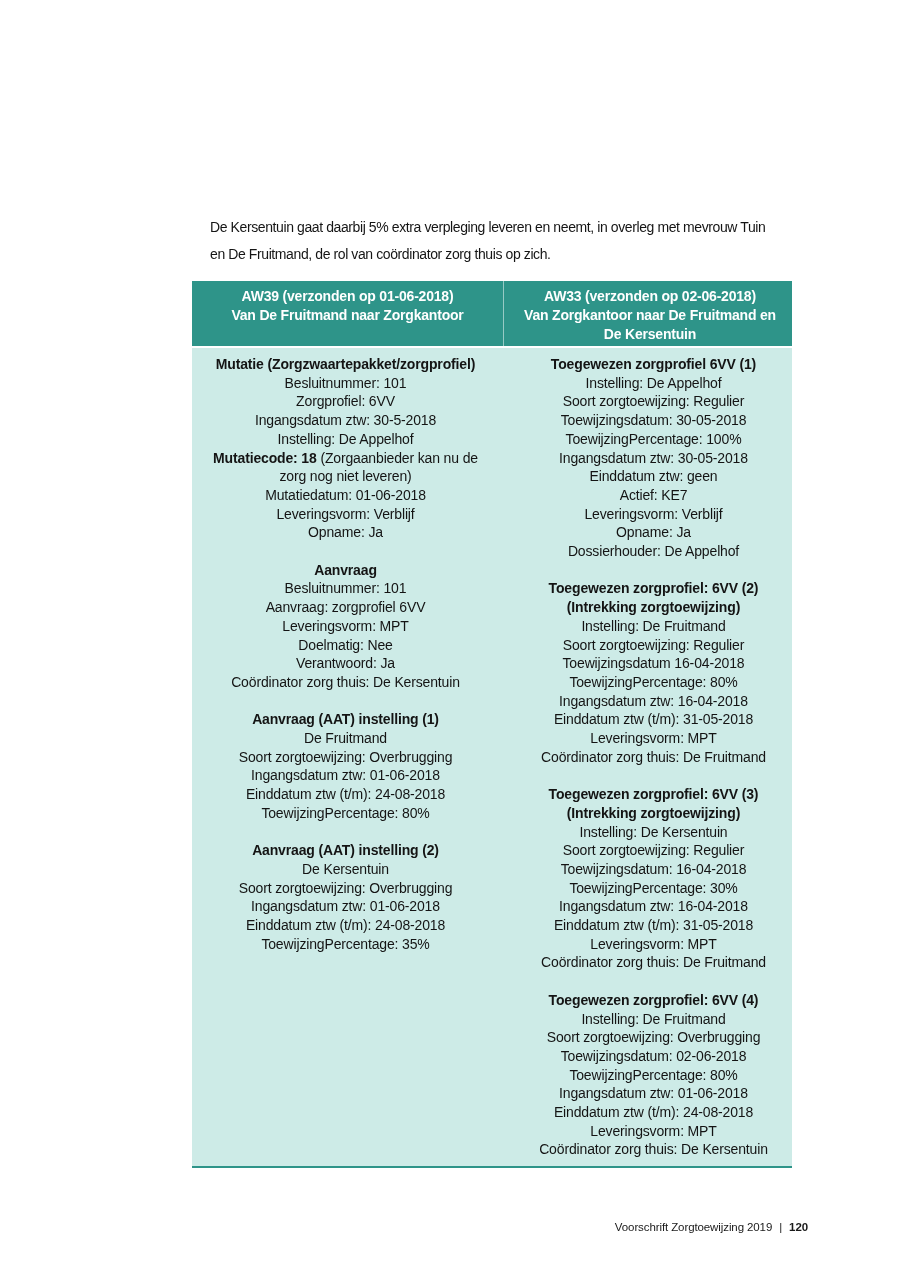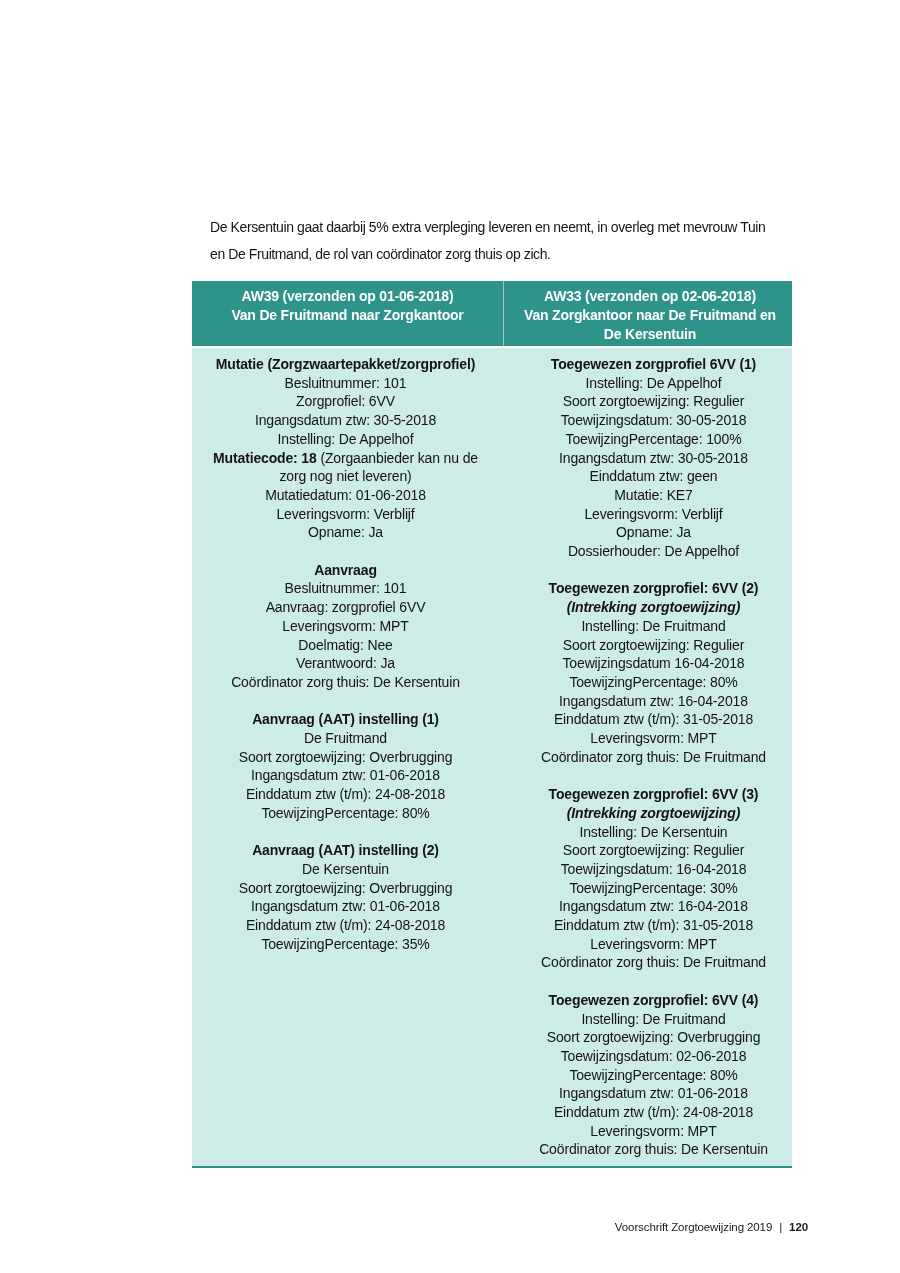--- a/index.html
+++ b/index.html
@@ -26,21 +26,21 @@
   }
   .col{
     box-sizing:border-box;font-size:14px;line-height:18.7px;
     letter-spacing:-0.15px;padding-top:7px;color:#141414;
   }
   .col-left{width:311px;padding-left:8px;padding-right:12px;}
   .col-right{width:289px;padding-left:12px;padding-right:0;}
   .block{margin-bottom:18.7px;}
   .block:last-child{margin-bottom:0;}
   .b{font-weight:bold;}
-  .i{font-style:italic;}
+  .i{}
   .footer{
     position:absolute;left:208px;top:1221px;width:600px;text-align:right;
     font-size:11.5px;letter-spacing:-0.1px;color:#1a1a1a;
   }
   .footer .sep{margin:0 7px;font-weight:normal;}
   .footer .pagenum{font-weight:bold;}
 </style>
 </head>
 <body>
 
@@ -104,21 +104,21 @@
         </div>
       <div class="col col-right">
           <div class="block">
             <div class="line"><span class="b">Toegewezen zorgprofiel 6VV (1)</span></div>
             <div class="line"><span>Instelling: De Appelhof</span></div>
             <div class="line"><span>Soort zorgtoewijzing: Regulier</span></div>
             <div class="line"><span>Toewijzingsdatum: 30-05-2018</span></div>
             <div class="line"><span>ToewijzingPercentage: 100%</span></div>
             <div class="line"><span>Ingangsdatum ztw: 30-05-2018</span></div>
             <div class="line"><span>Einddatum ztw: geen</span></div>
-            <div class="line"><span>Mutatie: KE7</span></div>
+            <div class="line"><span>Actief: KE7</span></div>
             <div class="line"><span>Leveringsvorm: Verblijf</span></div>
             <div class="line"><span>Opname: Ja</span></div>
             <div class="line"><span>Dossierhouder: De Appelhof</span></div>
           </div>
           <div class="block">
             <div class="line"><span class="b">Toegewezen zorgprofiel: 6VV (2)</span></div>
             <div class="line"><span class="b i">(Intrekking zorgtoewijzing)</span></div>
             <div class="line"><span>Instelling: De Fruitmand</span></div>
             <div class="line"><span>Soort zorgtoewijzing: Regulier</span></div>
             <div class="line"><span>Toewijzingsdatum 16-04-2018</span></div>

